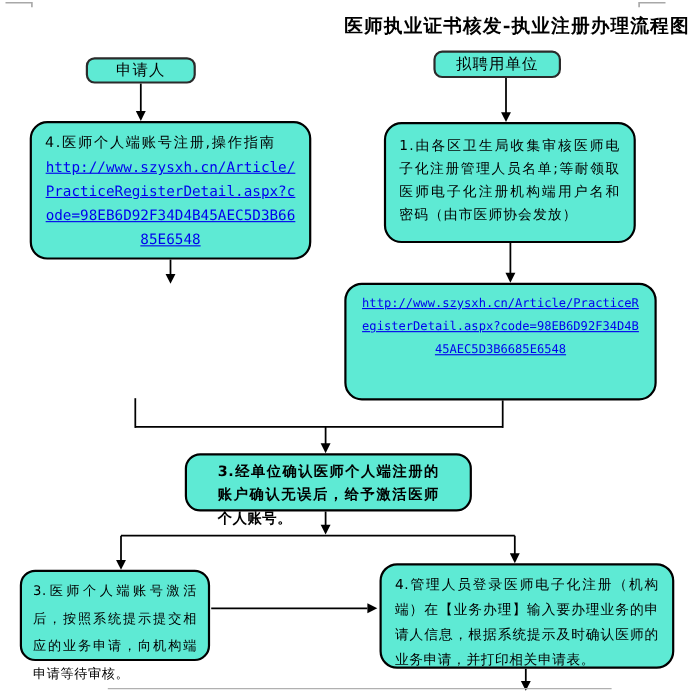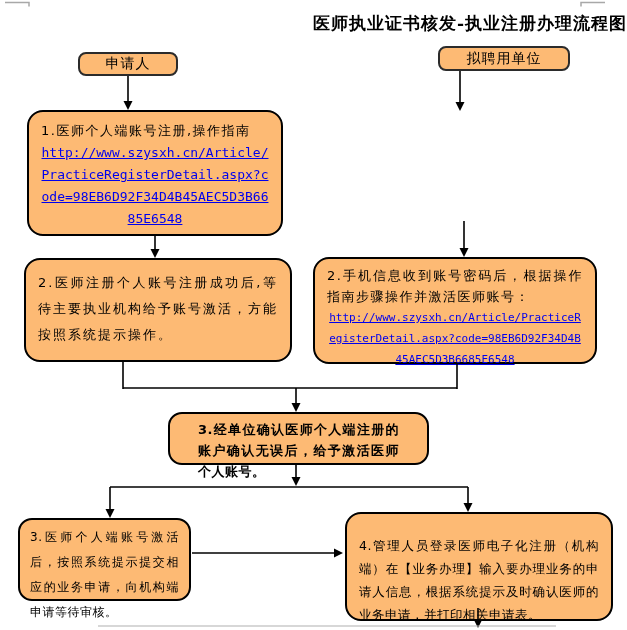--- a/index.html
+++ b/index.html
@@ -6,21 +6,21 @@
   .canvas{
     position:relative;width:627px;height:630px;background:#ffffff;
     font-family:"DejaVu Sans",sans-serif;color:#000;overflow:hidden;
   }
   .title{
     position:absolute;left:0;right:0;top:12px;text-align:right;
     font-size:17px;font-weight:bold;letter-spacing:1px;
     font-family:"DejaVu Serif","DejaVu Sans",serif;
   }
   .node{
-    position:absolute;background:#fdba74;border:2px solid #000;
+    position:absolute;background:#5eead4;border:2px solid #000;
     box-sizing:border-box;
   }
   .label-node{
     border-radius:8px;border:2px solid #2b2b2b;
     display:flex;align-items:center;justify-content:center;
     font-size:14px;letter-spacing:1px;
   }
   .flow-node{border-radius:16px;padding:8px 12px;}
   .box-text{
     font-size:13px;letter-spacing:1.5px;line-height:22px;
@@ -38,48 +38,47 @@
 </head>
 <body>
 
 <div class="canvas">
 
   <div class="title">医师执业证书核发-执业注册办理流程图</div>
 
   <div class="node label-node" style="left:78px;top:52px;width:100px;height:24px;">
     <span>申请人</span>
   </div>
-  <div class="node label-node" style="left:394px;top:46px;width:132px;height:25px;margin-left:44px;">
+  <div class="node label-node" style="left:394px;top:46px;width:116px;height:25px;">
     <span>拟聘用单位</span>
   </div>
 
   <div class="node flow-node" style="left:27px;top:110px;width:256px;height:126px;">
-    <div class="box-text" style="line-height:22px;">1.医师个人端账号注册,操作指南</div>
+    <div class="box-text" style="line-height:22px;">4.医师个人端账号注册,操作指南</div>
     <span class="url l1-url">http://www.szysxh.cn/Article/PracticeRegisterDetail.aspx?code=98EB6D92F34D4B45AEC5D3B6685E6548</span>
   </div>
 
-
-  <div class="node flow-node" style="left:24px;top:258px;width:268px;height:104px;padding-top:10px;">
-    <div class="box-text" style="line-height:26px;letter-spacing:2px;">2.医师注册个人账号注册成功后,等待主要执业机构给予账号激活，方能按照系统提示操作。</div>
+  <div class="node flow-node" style="left:349px;top:111px;width:229px;height:110px;">
+    <div class="box-text" style="line-height:21px;font-size:12.5px;letter-spacing:1px;">1.由各区卫生局收集审核医师电子化注册管理人员名单;等耐领取医师电子化注册机构端用户名和密码（由市医师协会发放）</div>
   </div>
 
+
   <div class="node flow-node" style="left:313px;top:257px;width:284px;height:107px;padding:6px 12px;">
-    <div class="box-text" style="line-height:21px;">2.手机信息收到账号密码后，根据操作指南步骤操作并激活医师账号：</div>
     <span class="url r2-url">http://www.szysxh.cn/Article/PracticeRegisterDetail.aspx?code=98EB6D92F34D4B45AEC5D3B6685E6548</span>
   </div>
 
   <div class="node flow-node" style="left:168px;top:412px;width:261px;height:53px;border-radius:14px;padding:5px 28px;">
     <div class="box-text" style="font-weight:bold;line-height:21px;font-size:13px;letter-spacing:0.5px;">3.经单位确认医师个人端注册的账户确认无误后，给予激活医师个人账号。</div>
   </div>
 
   <div class="node flow-node" style="left:18px;top:518px;width:173px;height:83px;border-radius:14px;padding:5px 10px;">
     <div class="box-text" style="font-size:12px;line-height:25px;letter-spacing:0.5px;">3.医师个人端账号激活后，按照系统提示提交相应的业务申请，向机构端申请等待审核。</div>
   </div>
 
-  <div class="node flow-node" style="left:345px;top:512px;width:268px;height:109px;padding:20px 12px;">
+  <div class="node flow-node" style="left:345px;top:512px;width:268px;height:96px;padding:5px 12px;">
     <div class="box-text" style="font-size:12.5px;line-height:23px;letter-spacing:0.5px;">4.管理人员登录医师电子化注册（机构端）在【业务办理】输入要办理业务的申请人信息，根据系统提示及时确认医师的业务申请，并打印相关申请表。</div>
   </div>
 
   <svg class="svg-overlay" width="627" height="630" viewBox="0 0 627 630">
     <g stroke="#000000" stroke-width="1.6" fill="none">
 
       <line x1="128" y1="76" x2="128" y2="102"></line>
       <line x1="460" y1="71" x2="460" y2="103"></line>
 
       <line x1="155" y1="236" x2="155" y2="250"></line>

